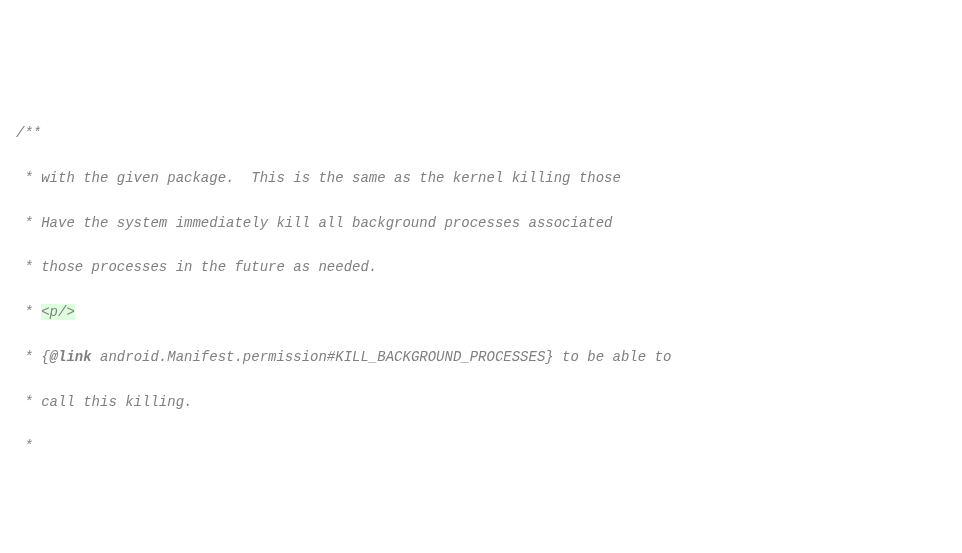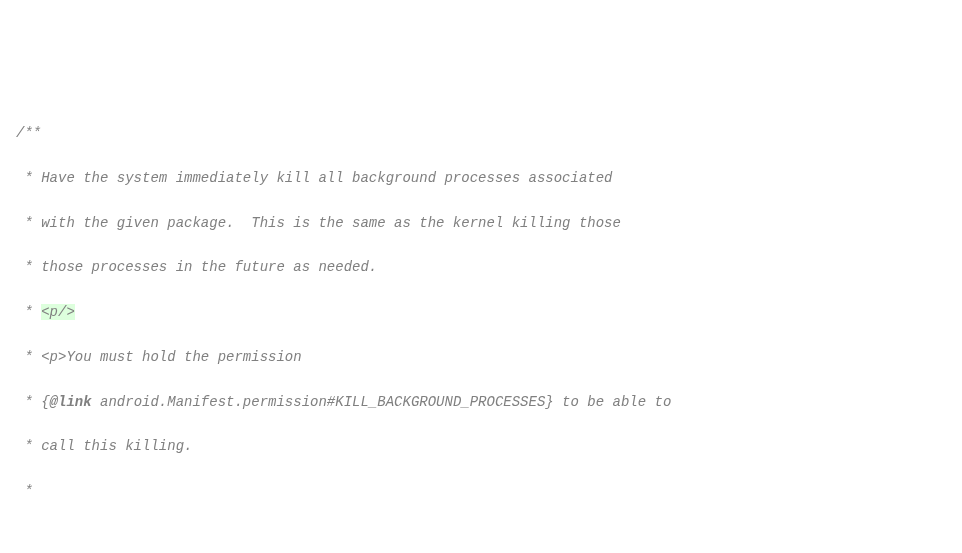--- a/index.html
+++ b/index.html
@@ -31,25 +31,24 @@
       padding-left: 16px;
     }
   </style>
 </head>
 <body>
 
 
 
 <div>
 <div class="code-line comment"><span>/**</span></div>
+<div class="code-line comment"><span> * with the given package.  This is the same as the kernel killing those</span></div>
 <div class="code-line comment"><span> * Have the system immediately kill all background processes associated</span></div>
-<div class="code-line comment"><span> * with the given package.  This is the same as the kernel killing those</span></div>
 <div class="code-line comment"><span> * those processes in the future as needed.</span></div>
 <div class="code-line comment"><span> * </span><span class="highlight-green"><span>&lt;p/&gt;</span></span></div>
-<div class="code-line comment"><span> * &lt;p&gt;You must hold the permission</span></div>
 <div class="code-line comment"><span> * {</span><span class="doc-tag"><span>@link</span></span><span> android.Manifest.permission#KILL_BACKGROUND_PROCESSES} to be able to</span></div>
 <div class="code-line comment"><span> * call this killing.</span></div>
 <div class="code-line comment"><span> *</span></div>
 
 
 
 
 
 
 

